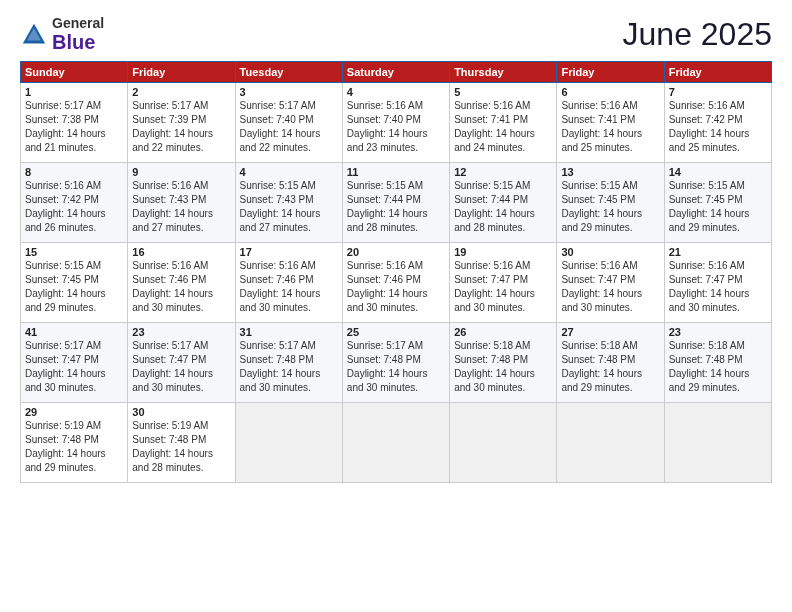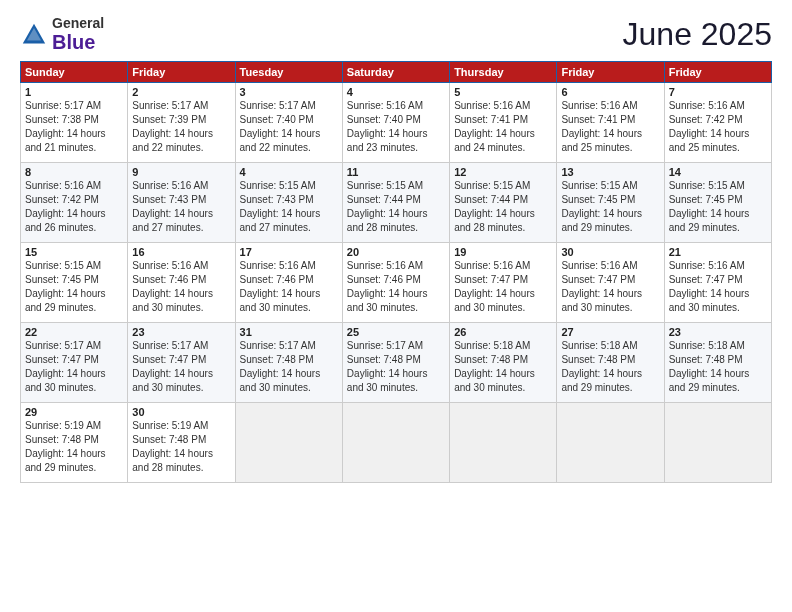--- a/index.html
+++ b/index.html
@@ -260,21 +260,21 @@
       </td>
           <td>
         <span class="day-num">21</span>
         <div class="day-info">
           Sunrise: 5:16 AM<br>Sunset: 7:47 PM<br>Daylight: 14 hours and 30 minutes.
         </div>
       </td>
         </tr>
         <tr>
           <td>
-        <span class="day-num">22</span>
+        <span class="day-num">41</span>
         <div class="day-info">
           Sunrise: 5:17 AM<br>Sunset: 7:47 PM<br>Daylight: 14 hours and 30 minutes.
         </div>
       </td>
           <td>
         <span class="day-num">23</span>
         <div class="day-info">
           Sunrise: 5:17 AM<br>Sunset: 7:47 PM<br>Daylight: 14 hours and 30 minutes.
         </div>
       </td>

